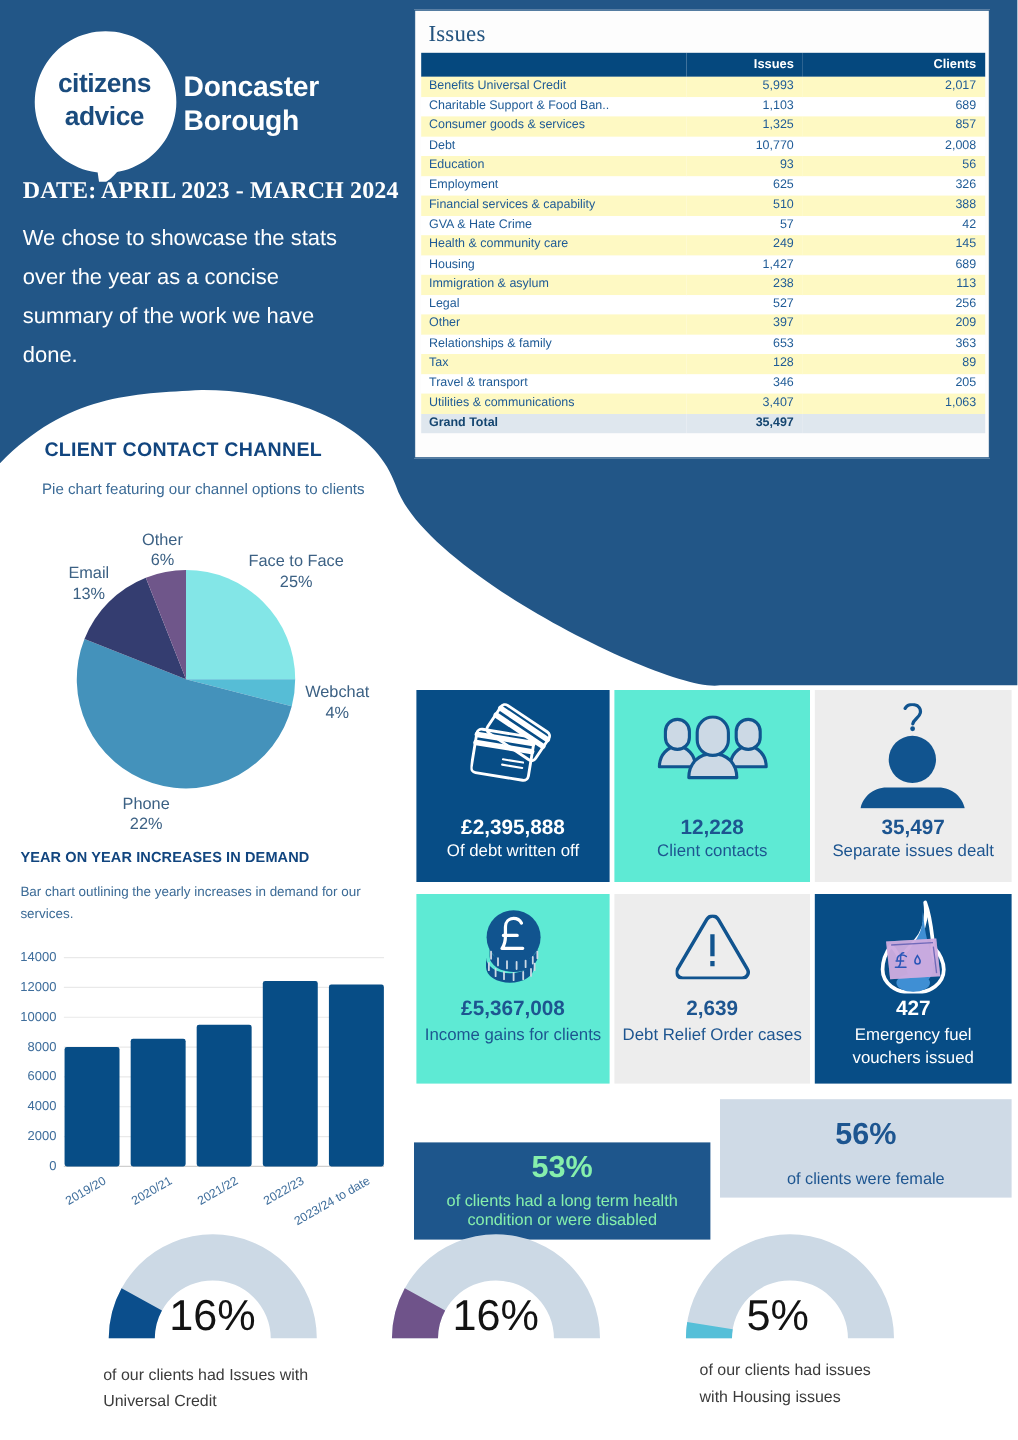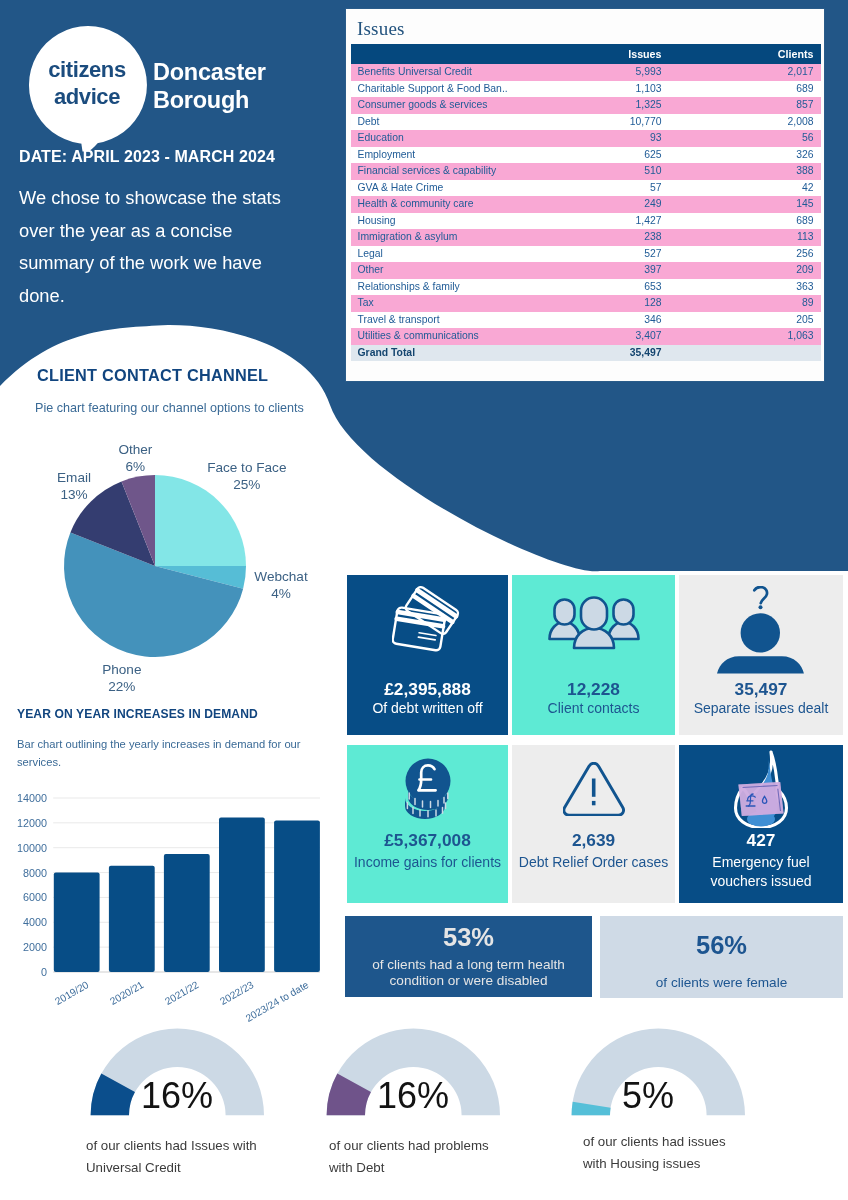--- a/index.html
+++ b/index.html
@@ -12,39 +12,39 @@
   
   #bg-blue{position:absolute;left:0;top:0;width:848px;height:620px;}
 
   
   #logo-bubble{position:absolute;left:27px;top:24px;width:122px;height:130px;}
   #logo-text{position:absolute;left:33px;top:56px;width:108px;text-align:center;
     color:#1b4c7e;font-weight:bold;font-size:22px;line-height:27px;letter-spacing:-0.4px;}
   #org-name{position:absolute;left:153px;top:58px;color:#fff;font-weight:bold;
     font-size:23.5px;line-height:28px;letter-spacing:-0.25px;}
   #date-label{position:absolute;left:19px;top:148px;color:#fff;font-weight:bold;
-    font-size:16px;letter-spacing:0.1px;white-space:nowrap;}
+    font-size:20px;letter-spacing:0.1px;white-space:nowrap;font-family:Liberation Serif, serif;}
   #intro-text{position:absolute;left:19px;top:182px;width:330px;color:#fff;white-space:nowrap;
     font-size:18.3px;line-height:32.5px;font-weight:400;}
 
   
   #issues-panel{position:absolute;left:345px;top:8px;width:480px;height:374px;
     background:#fdfdfd;border:1px solid #2a5c8a;box-sizing:border-box;
     box-shadow:0 0 0 0 rgba(0,0,0,0);}
   #issues-title{position:absolute;left:11px;top:9px;font-family:"Liberation Serif",serif;
     font-size:19px;color:#24547f;letter-spacing:0.2px;}
   #issues-table{position:absolute;left:4.5px;top:35px;width:470px;table-layout:fixed;border-collapse:collapse;
     font-size:10.5px;color:#1f5b96;}
   #issues-table th{background:#05487e;color:#fff;font-weight:bold;font-size:10.7px;
     padding:0 7px;height:20px;text-align:right;line-height:20px;}
   #issues-table th.c0{text-align:left;}
   #issues-table td{padding:0 7px;height:16.5px;text-align:right;line-height:16.5px;font-size:10.4px;}
   #issues-table td.c0{text-align:left;}
   #issues-table tr.odd td{background:#ffffff;}
-  #issues-table tr.even td{background:#f9a8d4;}
+  #issues-table tr.even td{background:#fef9c3;}
   #issues-table tr.total td{background:#dfe7ee;font-weight:bold;color:#14456f;}
   #issues-table col.col0{width:221px;}
   #issues-table col.col1{width:97px;}
   #issues-table col.col2{width:152px;}
 
   
   #pie-title{position:absolute;left:37px;top:366px;color:#11457f;font-weight:bold;
     font-size:16.3px;letter-spacing:0.25px;}
   #pie-sub{position:absolute;left:35px;top:399px;width:330px;color:#3a6a96;font-size:12.6px;line-height:19px;white-space:nowrap;}
   #pie-wrap{position:absolute;left:0px;top:420px;width:340px;height:290px;}
@@ -64,21 +64,21 @@
   .card.dark{background:#074d86;color:#fff;}
   .card.light-blue{background:#5eead4;color:#1d5590;}
   .card.grey{background:#ededed;color:#1d5590;}
 
   
   .pbanner{position:absolute;box-sizing:border-box;}
   .pbanner .pval{position:absolute;left:0;right:0;text-align:center;font-weight:bold;font-size:25.5px;line-height:20px;}
   .pbanner .plbl{position:absolute;left:0;right:0;font-size:13.6px;line-height:16px;text-align:center;padding:0 6px;box-sizing:border-box;}
   #pb0 .pval{top:11px;} #pb0 .plbl{top:41px;}
   #pb1 .pval{top:19px;} #pb1 .plbl{top:59px;}
-  .pbanner.dark{background:#1e568c;color:#e5e5e5;}
+  .pbanner.dark{background:#1e568c;color:#86efac;margin-top:36px;}
   .pbanner.light-blue{background:#cfdae6;color:#1d5590;}
 
   
   .gauge{position:absolute;}
   .gauge .gval{position:absolute;font-size:36px;color:#131313;font-weight:400;line-height:36px;}
   .glabel{position:absolute;font-size:13.3px;line-height:22.3px;color:#3b3b3b;white-space:nowrap;}
   
   .pie-lab{position:absolute;color:#3c6184;font-size:13.6px;line-height:17px;text-align:center;white-space:nowrap;}
 
   
@@ -466,24 +466,20 @@
 
 <div class="gauge" id="g1">
   <svg width="175" height="88" viewBox="0 0 175 88">
         <g id="garc1">
           <path d="M0.60,87.30 A86.7,86.7 0 0,1 174.00,87.30 L135.60,87.30 A48.3,48.3 0 0,0 39.00,87.30 Z" fill="#ccd9e5"></path>
           <path d="M0.60,87.30 A86.7,86.7 0 0,1 11.32,45.53 L44.97,64.03 A48.3,48.3 0 0,0 39.00,87.30 Z" fill="#6f538a"></path>
         </g>
       </svg>
   <div class="gval">16%</div>
 </div>
-<div class="glabel" id="gl1">
-  <div>of our clients had problems</div>
-  <div>with Debt</div>
-</div>
 
 <div class="gauge" id="g2">
   <svg width="175" height="88" viewBox="0 0 175 88">
         <g id="garc2">
           <path d="M0.60,87.30 A86.7,86.7 0 0,1 174.00,87.30 L135.60,87.30 A48.3,48.3 0 0,0 39.00,87.30 Z" fill="#ccd9e5"></path>
           <path d="M0.60,87.30 A86.7,86.7 0 0,1 1.67,73.74 L39.59,79.74 A48.3,48.3 0 0,0 39.00,87.30 Z" fill="#55bfd8"></path>
         </g>
       </svg>
   <div class="gval">5%</div>
 </div>

